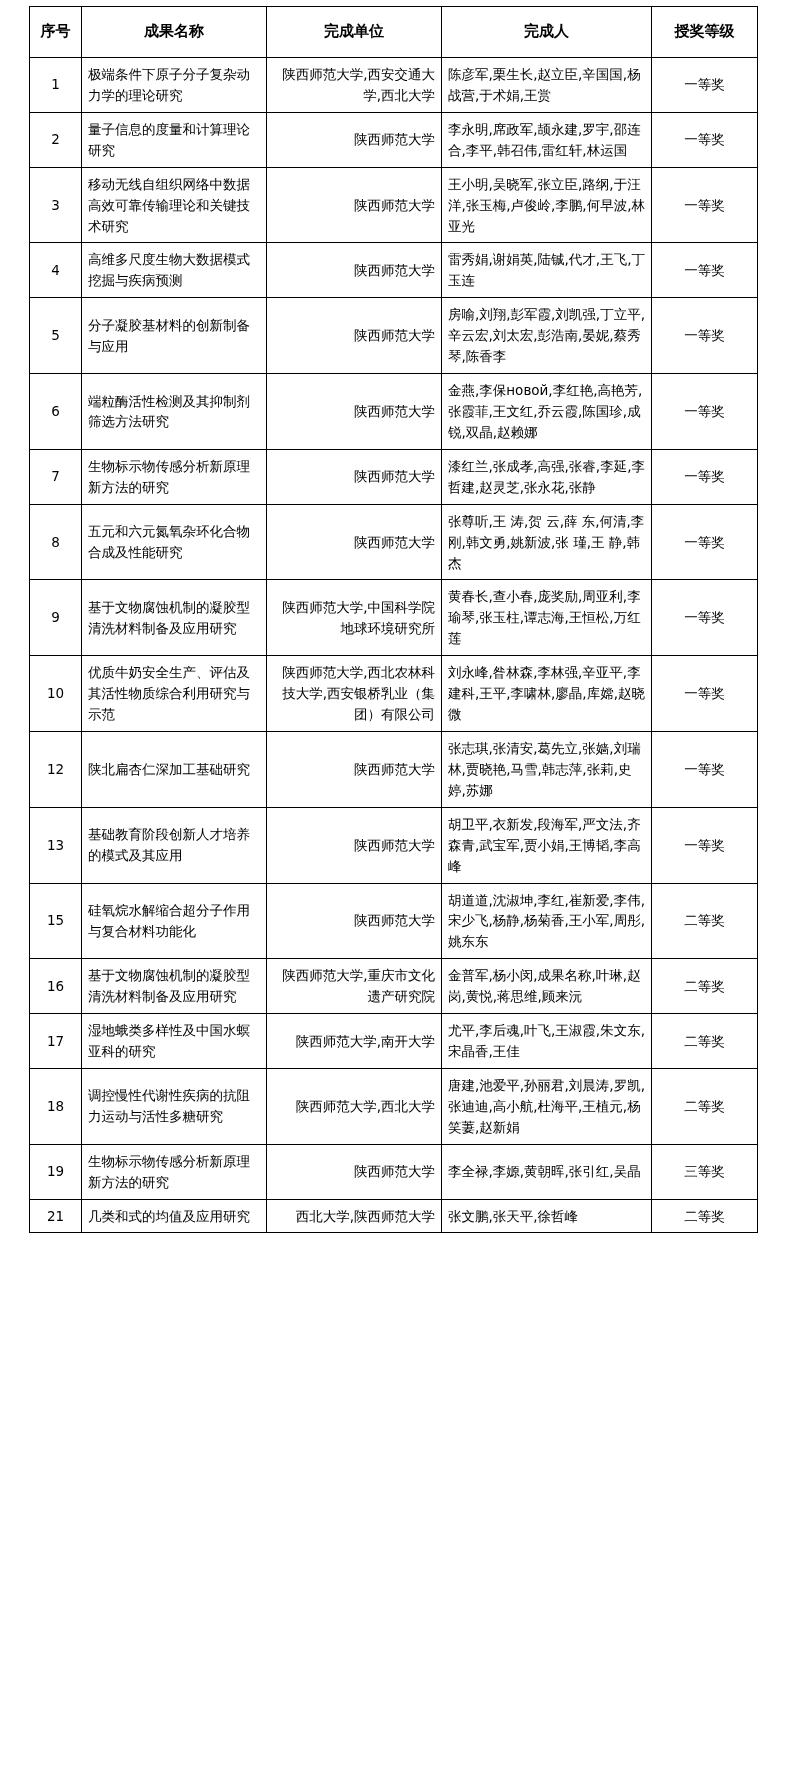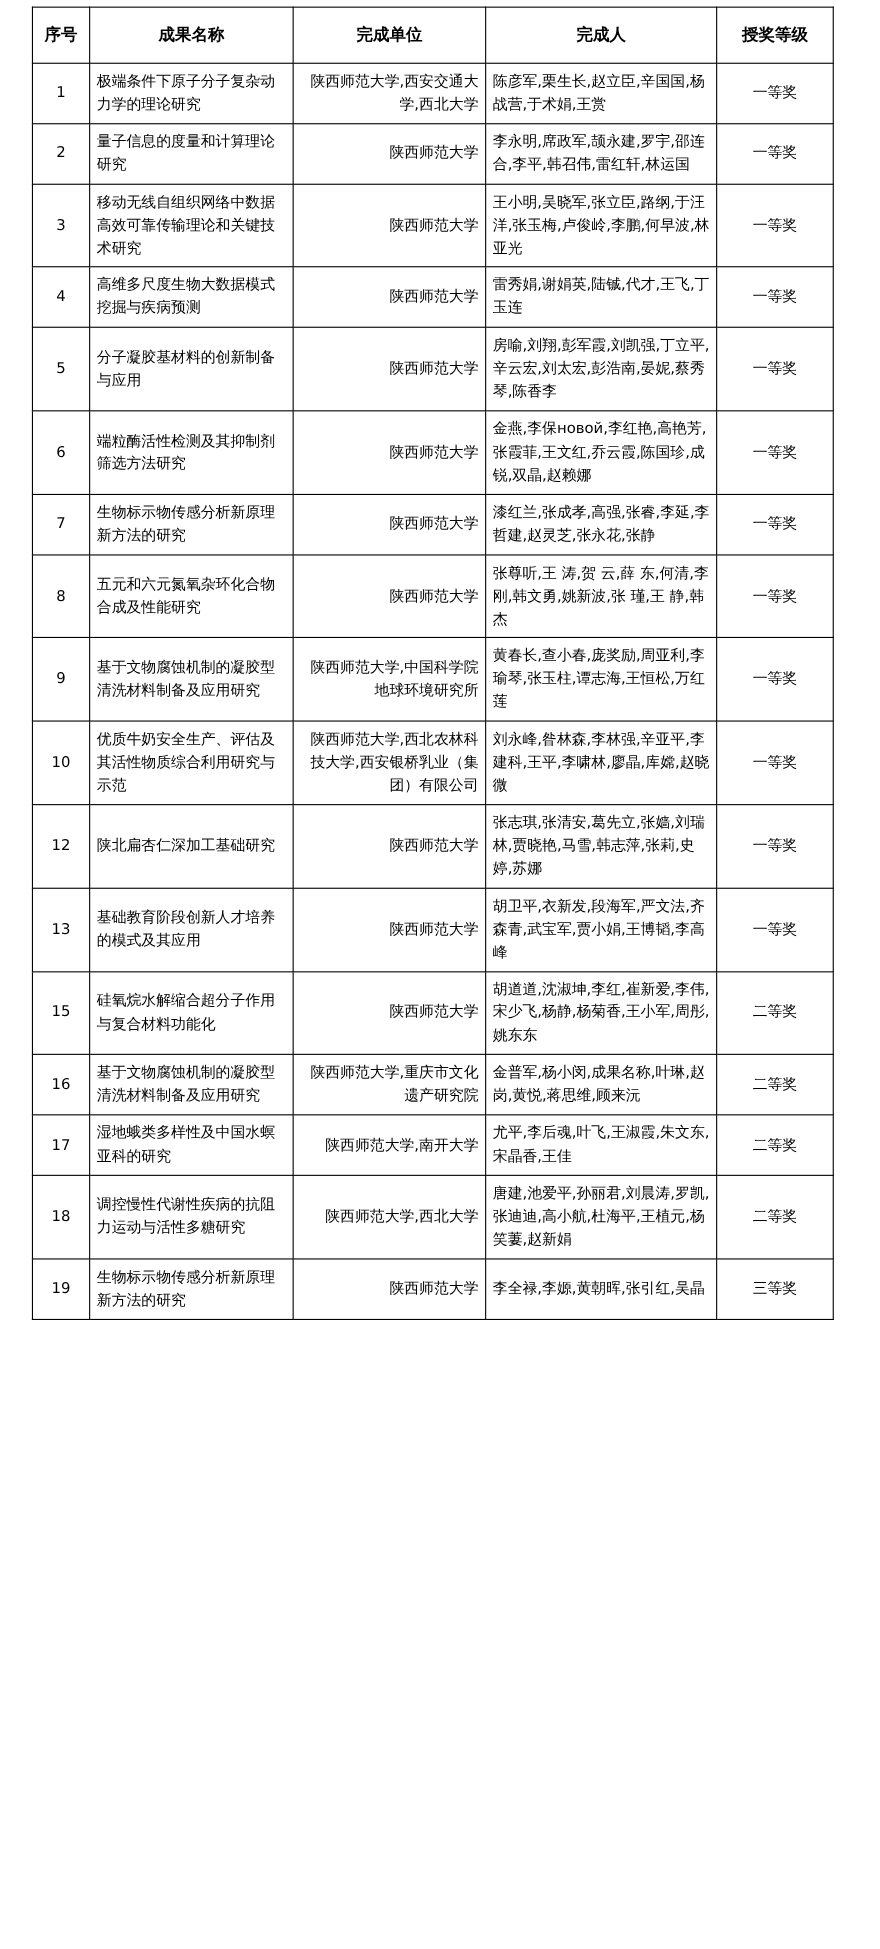--- a/index.html
+++ b/index.html
@@ -199,15 +199,22 @@
         <td class="people">唐建,池爱平,孙丽君,刘晨涛,罗凯,张迪迪,高小航,杜海平,王植元,杨笑萋,赵新娟</td>
         <td class="level">二等奖</td>
       </tr>
       <tr>
         <td class="no">19</td>
         <td class="title">生物标示物传感分析新原理新方法的研究</td>
         <td class="unit">陕西师范大学</td>
         <td class="people">李全禄,李嫄,黄朝晖,张引红,吴晶</td>
         <td class="level">三等奖</td>
       </tr>
+      <tr>
+        <td class="no">21</td>
+        <td class="title">几类和式的均值及应用研究</td>
+        <td class="unit">西北大学,陕西师范大学</td>
+        <td class="people">张文鹏,张天平,徐哲峰</td>
+        <td class="level">二等奖</td>
+      </tr>
     </tbody>
   </table>
 </div>
 
 </body></html>

